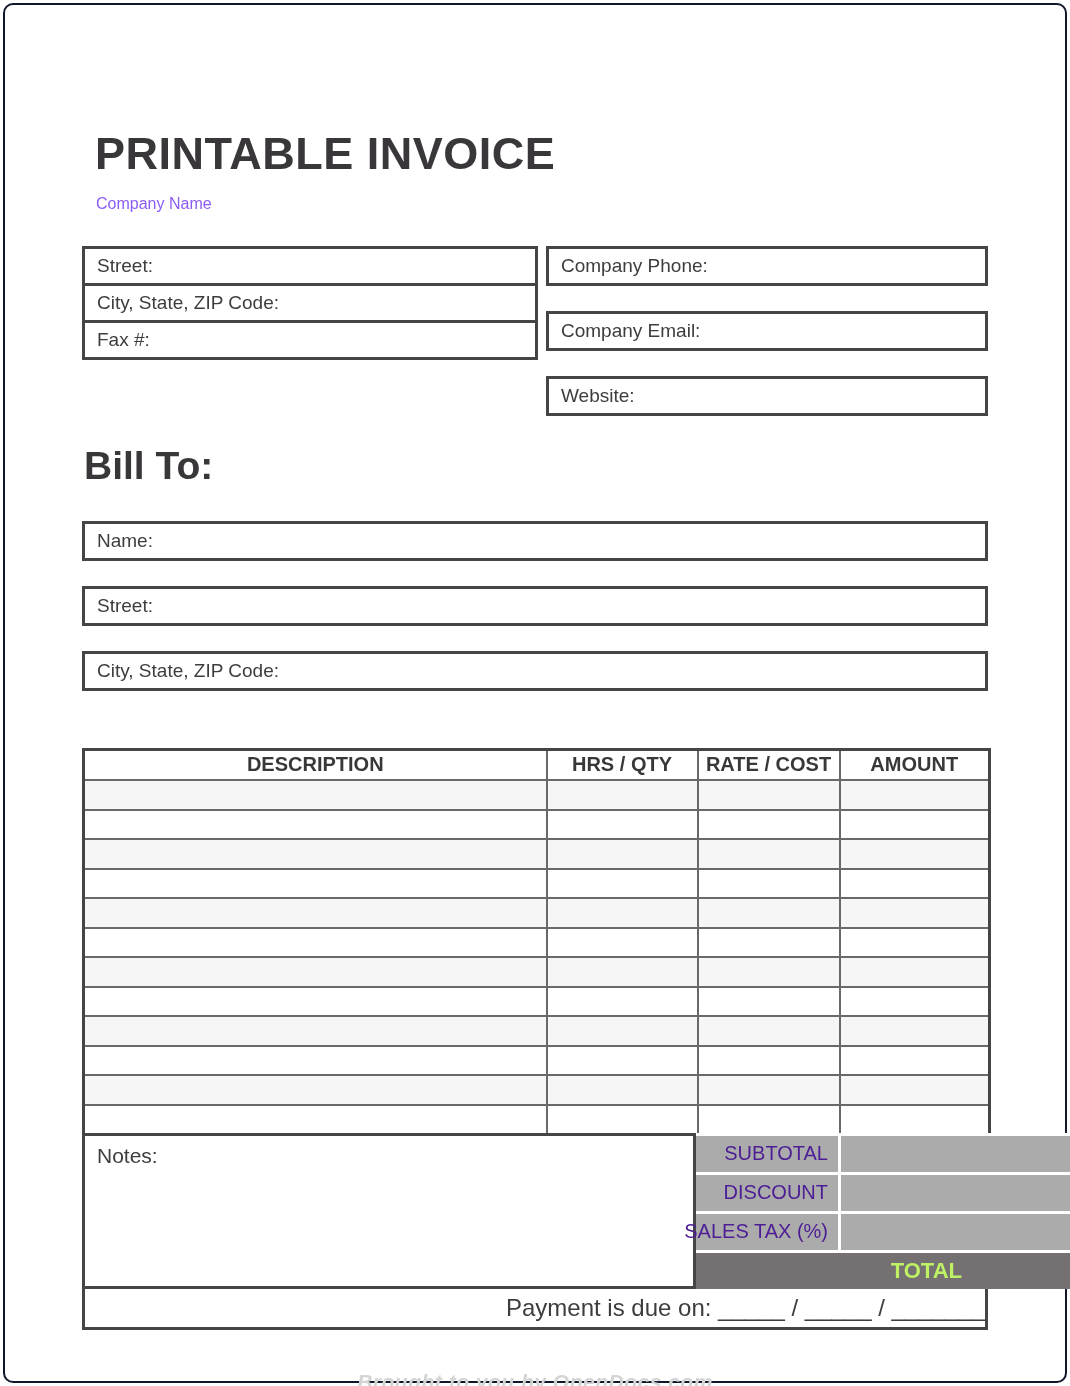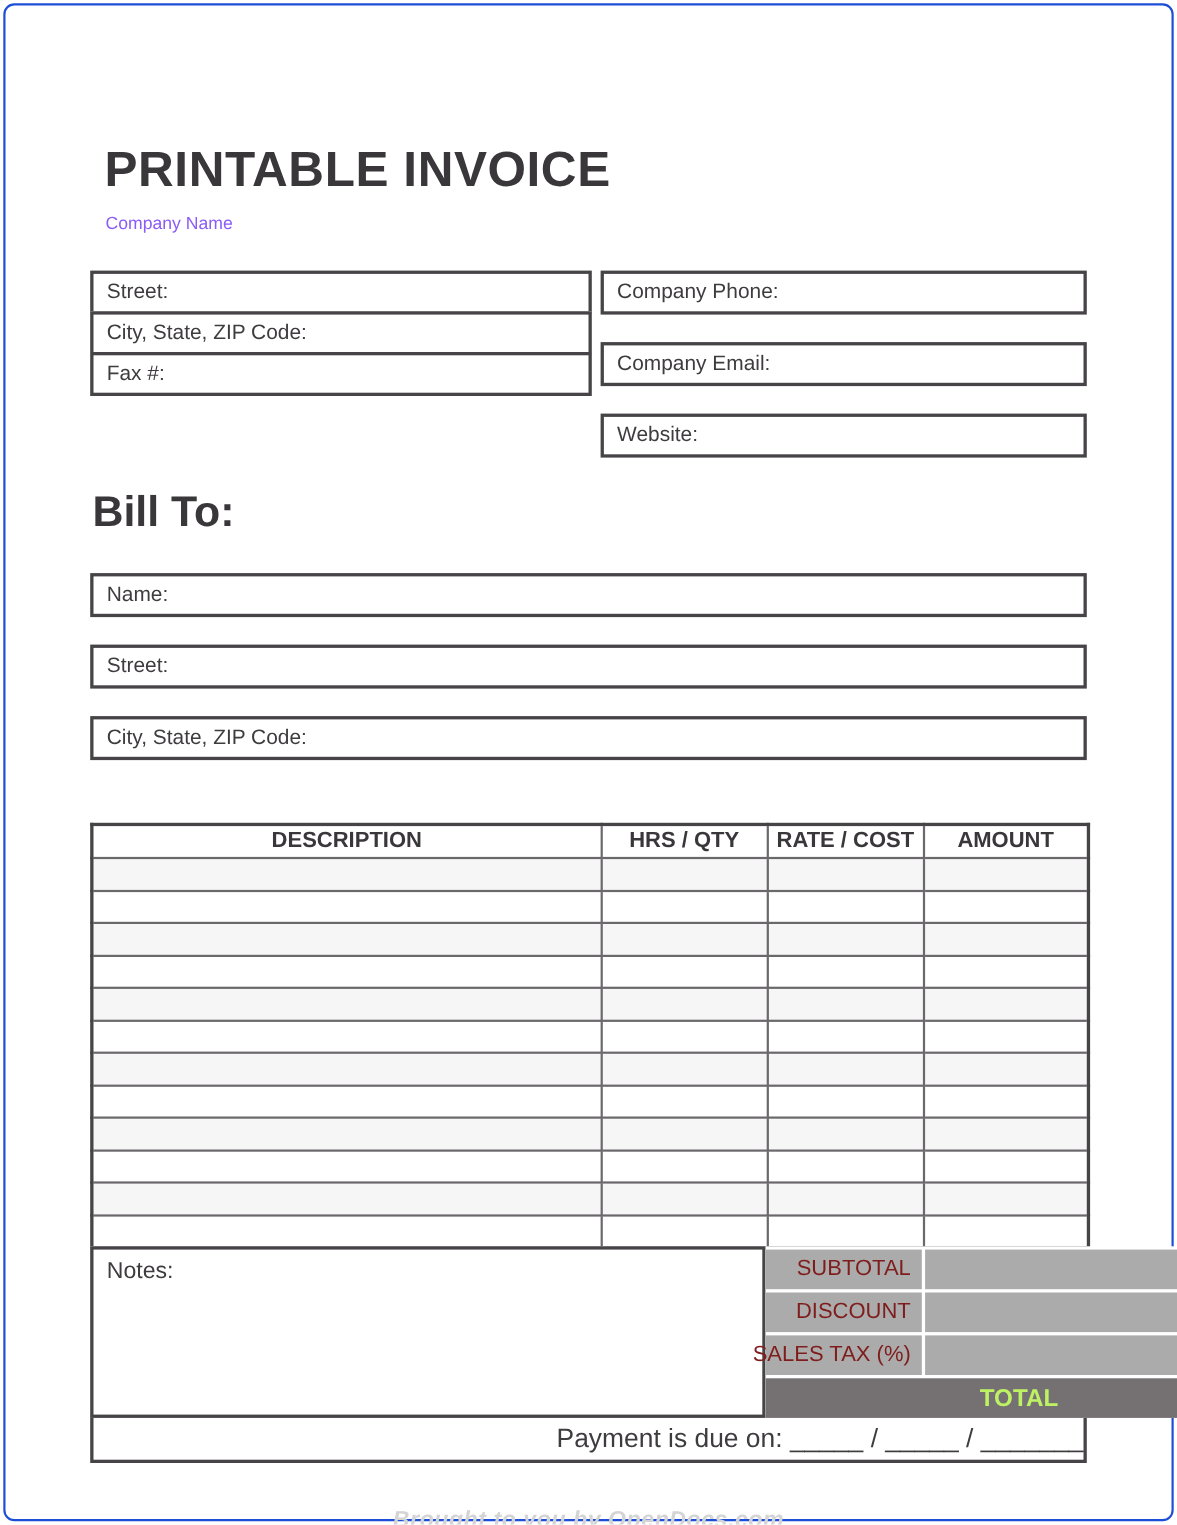--- a/index.html
+++ b/index.html
@@ -7,21 +7,21 @@
   body {
     background: #ffffff;
     font-family: "Liberation Sans", "DejaVu Sans", sans-serif;
     color: #3f3c3f;
     position: relative;
     overflow: hidden;
   }
   .page-frame {
     position: absolute;
     inset: 3px;
-    border: 2px solid #1d4ed8;
+    border: 2px solid #0f172a;
     border-radius: 10px;
     background: #ffffff;
   }
   .content { width: 906px; margin: 0 auto; }
 
   
   .title {
     margin: 124px 0 0 13px;
     font-size: 45px;
     font-weight: 700;
@@ -99,21 +99,21 @@
     height: 156px;
     padding-top: 3px;
     display: grid;
     grid-template-columns: 142px 1fr;
     grid-template-rows: repeat(4, 36px);
     gap: 3px;
     background: #ffffff;
   }
   .t-label {
     background: #ababab;
-    color: #7f1d1d;
+    color: #4c1d95;
     font-size: 20px;
     display: flex;
     align-items: center;
     justify-content: flex-end;
     padding-right: 10px;
     white-space: nowrap;
   }
   .t-value { background: #ababab; }
   .t-total {
     grid-column: 1 / -1;

